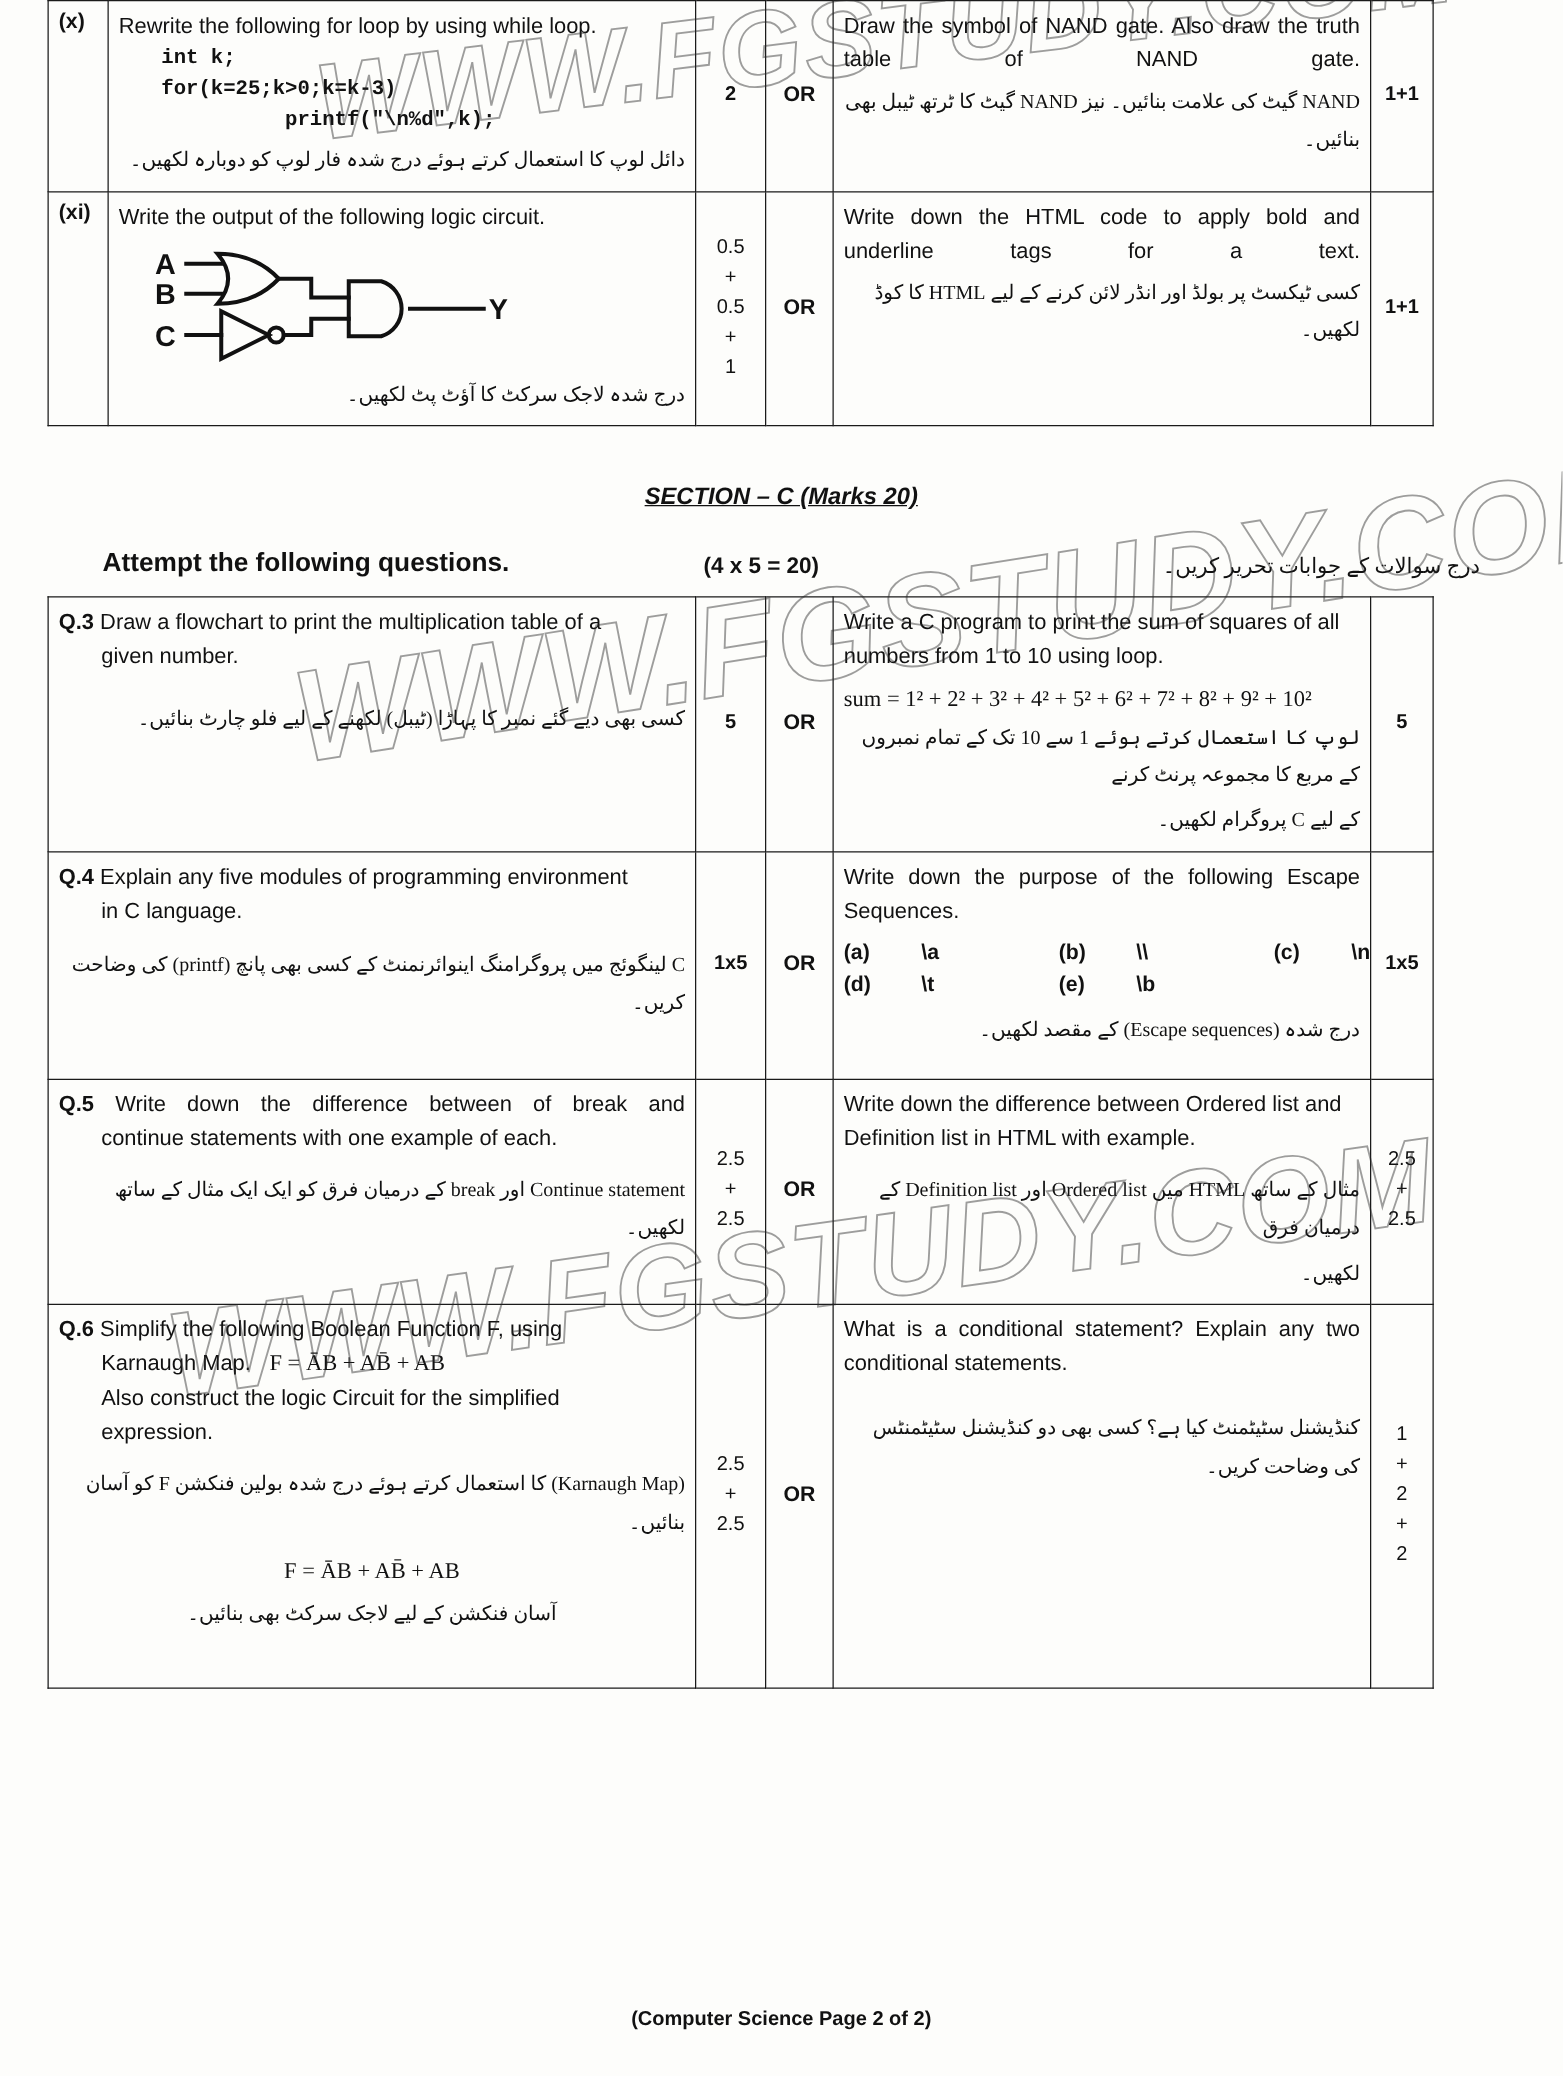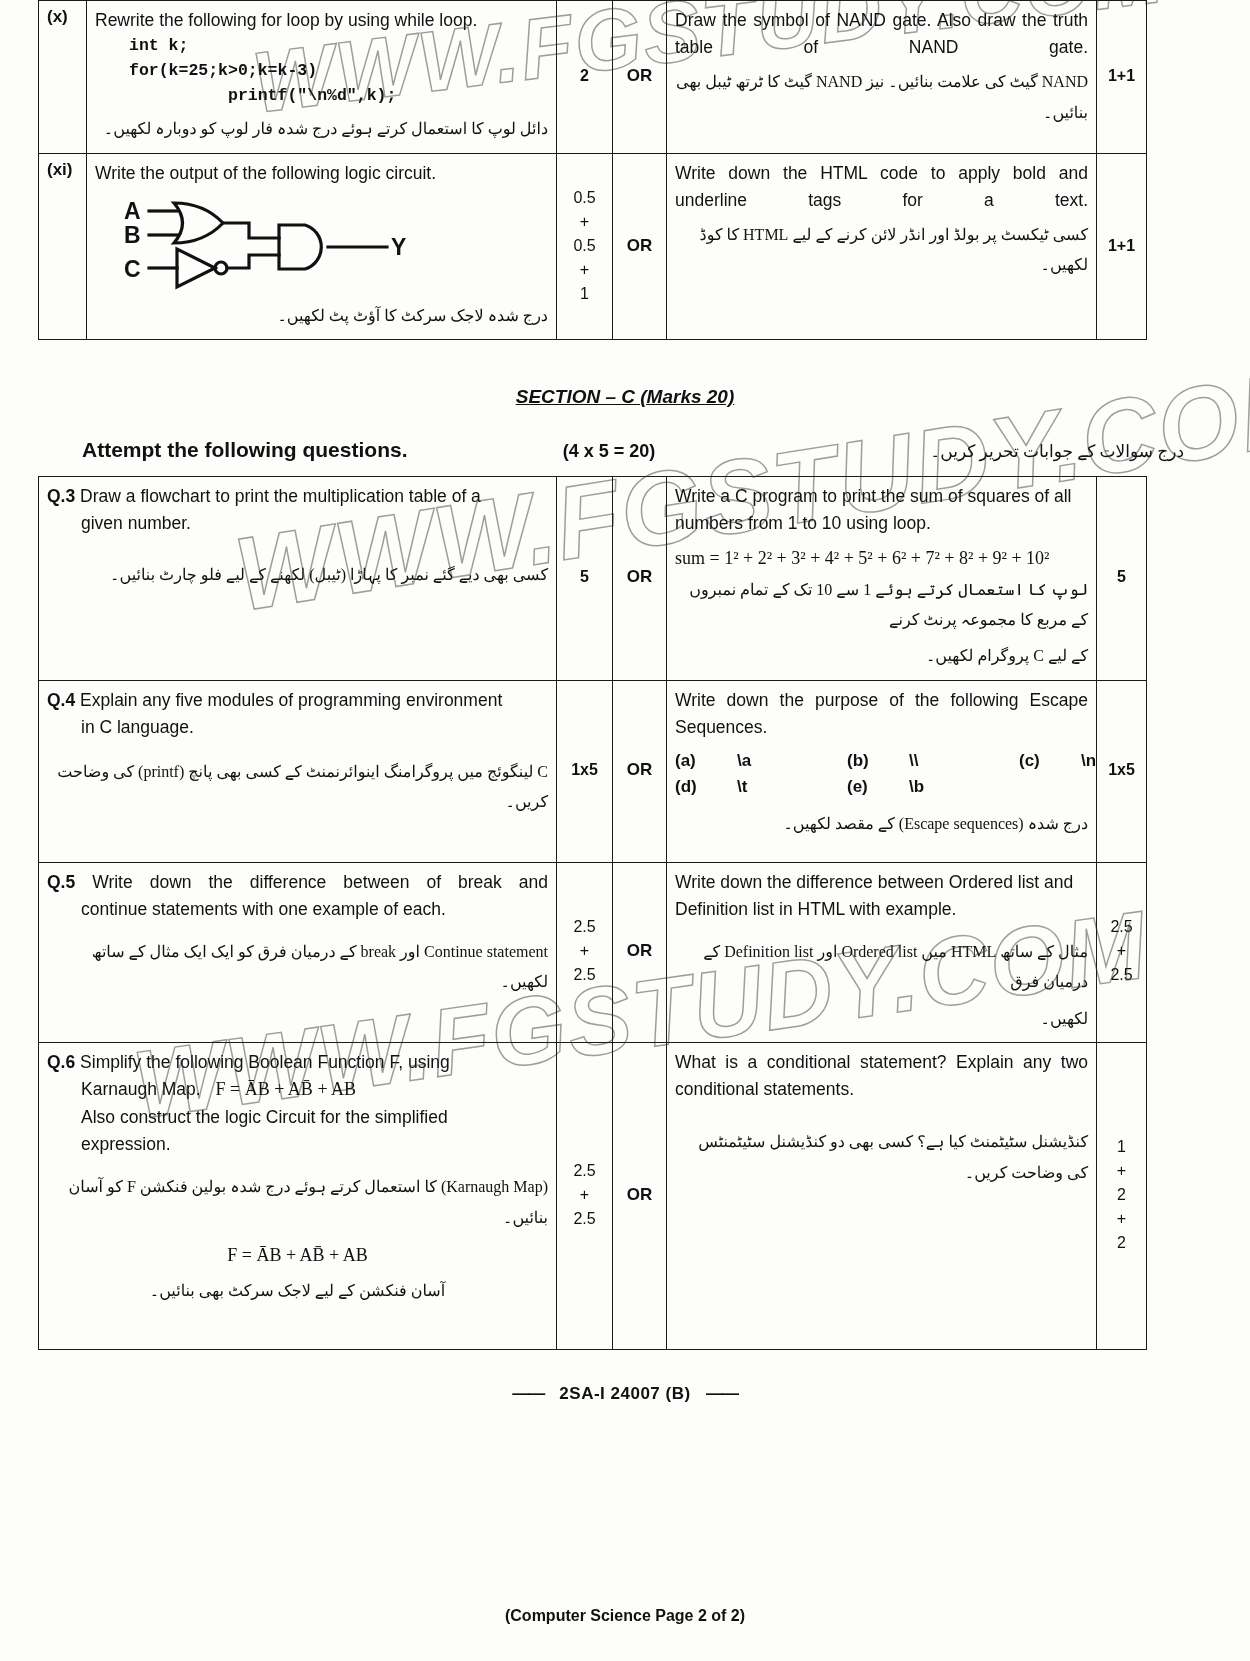--- a/index.html
+++ b/index.html
@@ -330,21 +330,16 @@
 +
 2
 +
 2</div>
         </td>
       </tr>
 
     </tbody>
   </table>
 
-  <div class="foot-code">
-    <span class="dash">——</span>
-    <span style="margin:0 10px">2SA-I 24007 (B)</span>
-    <span class="dash">——</span>
-  </div>
 
   <div class="foot-page">(Computer Science Page 2 of 2)</div>
 
 </div>
 
 </body></html>

